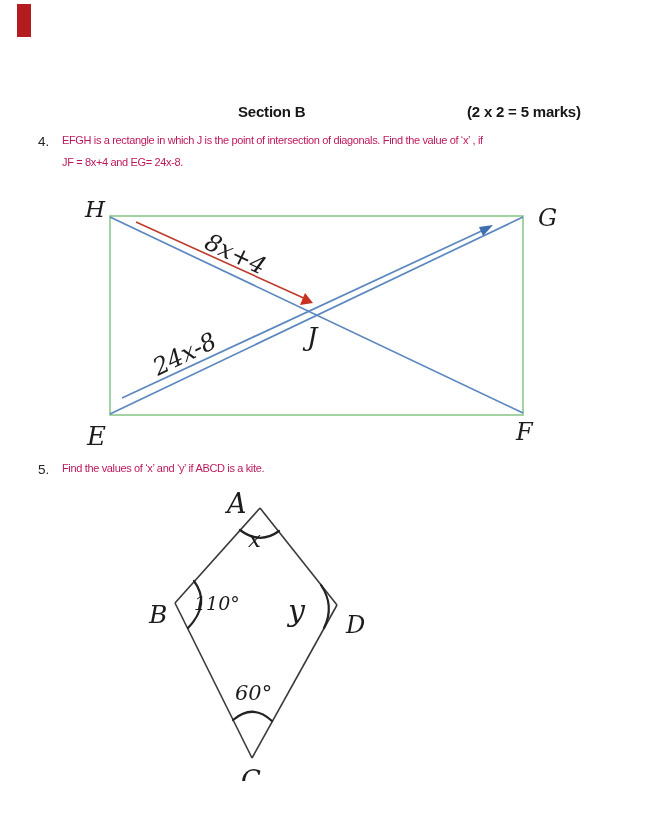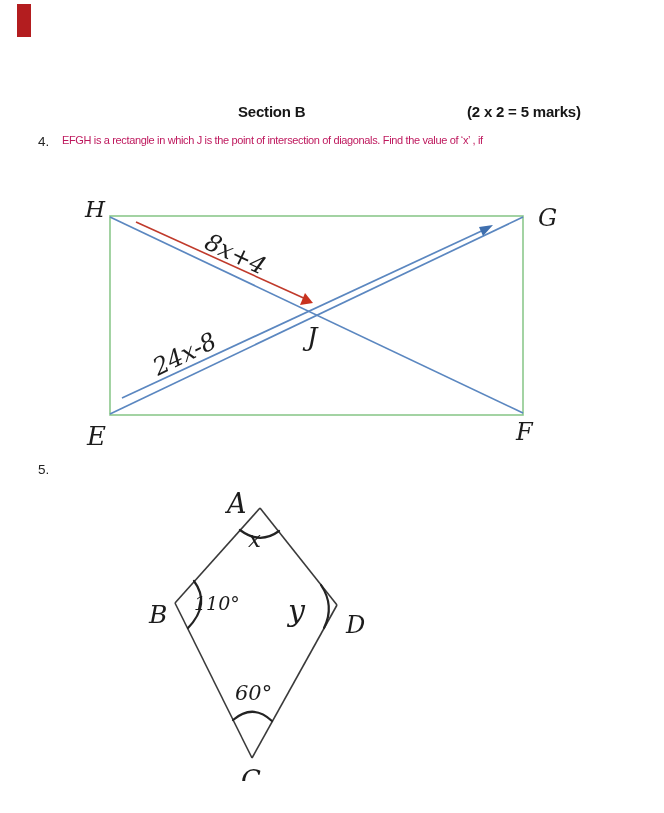--- a/index.html
+++ b/index.html
@@ -25,20 +25,21 @@
 
 <div class="page">
 
   <div class="corner-mark"></div>
 
   <div class="abs hdr" style="left:238px;top:103px;">Section B</div>
   <div class="abs hdr" style="left:467px;top:103px;">(2 x 2 = 5 marks)</div>
 
   <div class="abs qnum" style="left:38px;top:134px;">4.</div>
   <div class="abs qtext" style="left:62px;top:134px;">EFGH is a rectangle in which J is the point of intersection of diagonals. Find the value of ‘x’ , if</div>
+  <div class="abs qtext" style="left:62px;top:156px;">JF = 8x+4 and EG= 24x-8.</div>
 
   <svg style="left:60px;top:190px;" width="520" height="272" viewBox="0 0 520 272">
     <rect class="green-line" x="50" y="26" width="413" height="199"></rect>
 
     <line class="blue-line" x1="50" y1="27" x2="463" y2="223"></line>
 
     <line class="blue-line" x1="50" y1="224" x2="463" y2="27"></line>
 
     <line class="blue-line" x1="62" y1="208" x2="428" y2="38"></line>
     <polygon class="blue-fill" points="433,35 423,46 419,37"></polygon>
@@ -50,20 +51,21 @@
     <text class="hw" x="478" y="36" font-size="24">G</text>
     <text class="hw" x="27" y="255" font-size="26">E</text>
     <text class="hw" x="456" y="250" font-size="24">F</text>
     <text class="hw" x="247" y="156" font-size="26">J</text>
 
     <text class="hw" x="175" y="72" font-size="24" text-anchor="middle" transform="rotate(25 175 65)">8x+4</text>
     <text class="hw" x="125" y="172" font-size="24" text-anchor="middle" transform="rotate(-26 125 165)">24x-8</text>
   </svg>
 
   <div class="abs qnum" style="left:38px;top:462px;">5.</div>
+  <div class="abs qtext" style="left:62px;top:462px;">Find the values of ‘x’ and ‘y’ if ABCD is a kite.</div>
 
   <svg style="left:130px;top:486px;" width="270" height="320" viewBox="0 0 270 320">
     <line class="kite-line" x1="130" y1="22" x2="45" y2="117"></line>
     <line class="kite-line" x1="130" y1="22" x2="207" y2="119"></line>
     <line class="kite-line" x1="45" y1="117" x2="122" y2="272"></line>
     <line class="kite-line" x1="207" y1="119" x2="122" y2="272"></line>
 
     <path class="kite-arc" d="M110,44 Q130,59 149,45"></path>
     <path class="kite-arc" d="M64,95 Q81,118 58,142"></path>
     <path class="kite-arc" d="M191,99 Q205,120 194,142"></path>

